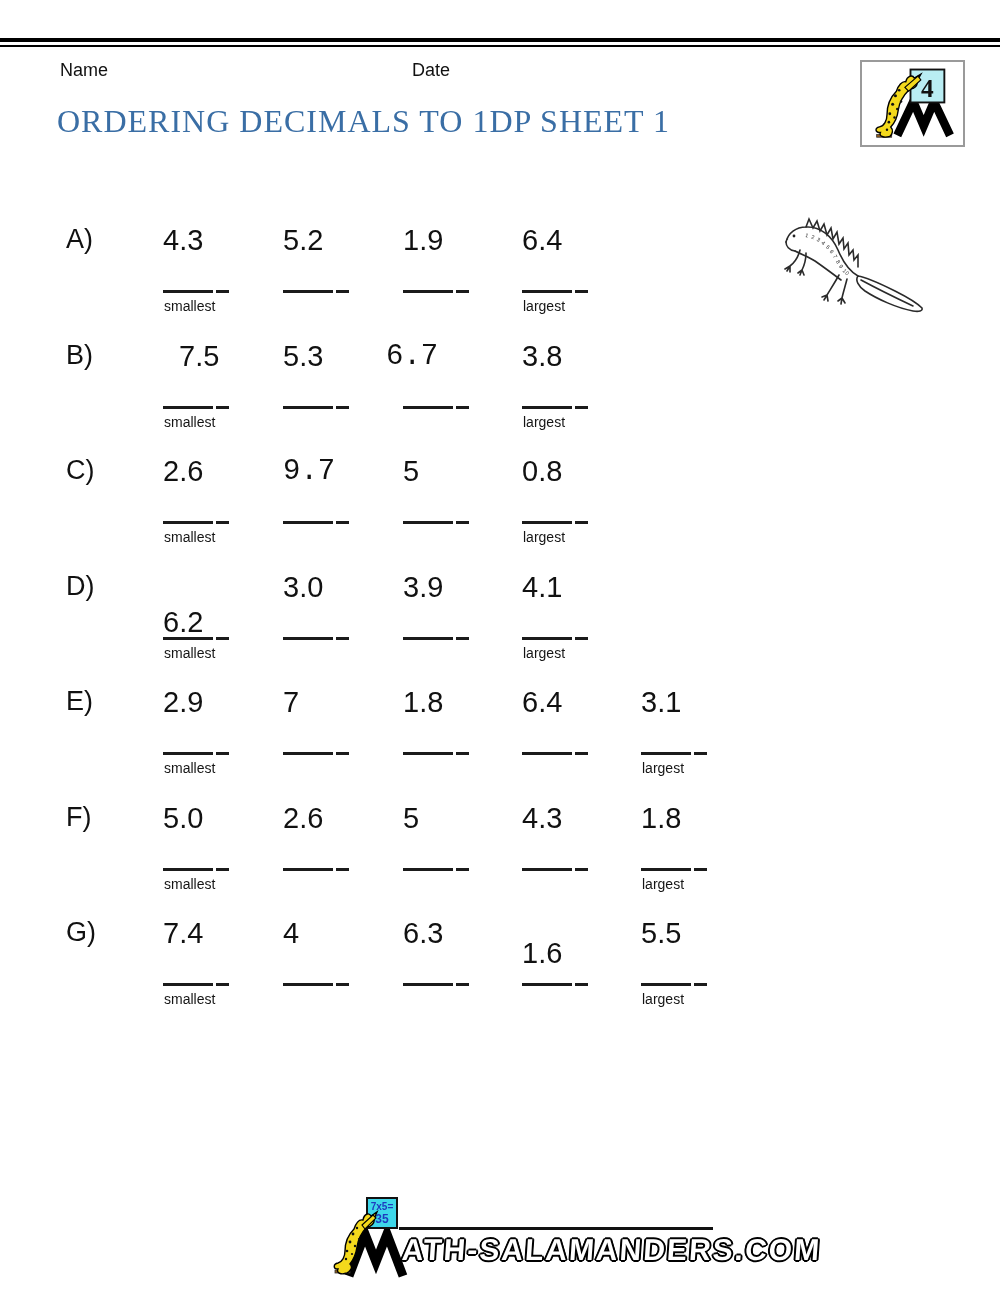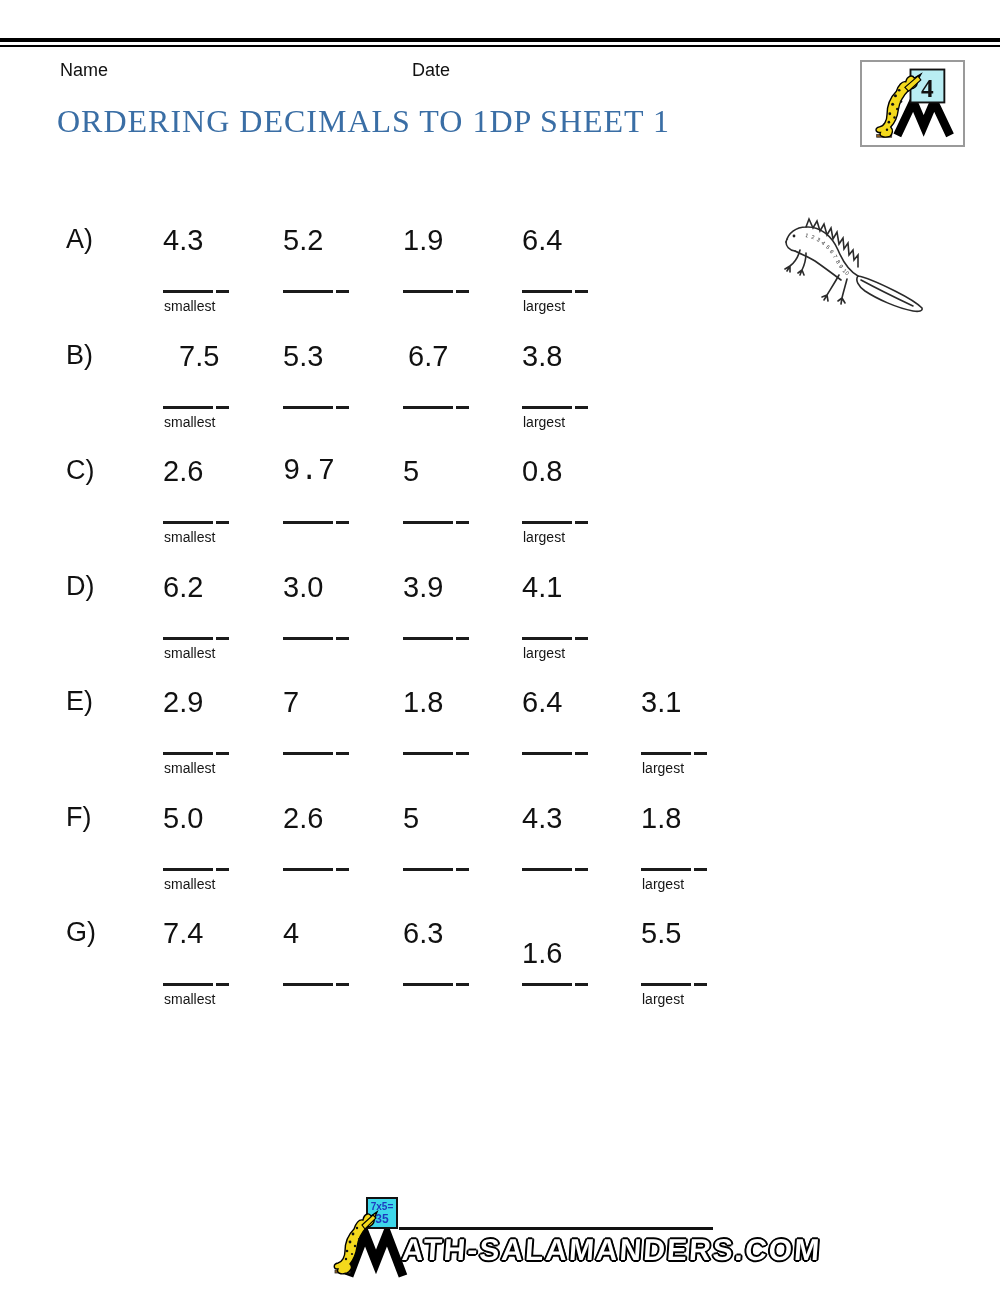--- a/index.html
+++ b/index.html
@@ -113,21 +113,21 @@
         <span class="blank" style="left: 522px;"></span>
         <span class="sublabel" style="left: 164px;">smallest</span>
         <span class="sublabel" style="left: 523px;">largest</span>
       </div>
       <div class="abs row" style="top: 339.5px;">
         <span class="qlabel">B)</span>
         <span class="num" style="left: 163px; margin-left: 16px;">7.5</span>
         <span class="blank" style="left: 163px;"></span>
         <span class="num" style="left: 283px;">5.3</span>
         <span class="blank" style="left: 283px;"></span>
-        <span class="num" style="left: 408px;">6.7</span>
+        <span class="num" style="left: 386px; font-family: Liberation Mono, monospace;">6.7</span>
         <span class="blank" style="left: 403px;"></span>
         <span class="num" style="left: 522px;">3.8</span>
         <span class="blank" style="left: 522px;"></span>
         <span class="sublabel" style="left: 164px;">smallest</span>
         <span class="sublabel" style="left: 523px;">largest</span>
       </div>
       <div class="abs row" style="top: 455px;">
         <span class="qlabel">C)</span>
         <span class="num" style="left: 163px;">2.6</span>
         <span class="blank" style="left: 163px;"></span>
@@ -135,21 +135,21 @@
         <span class="blank" style="left: 283px;"></span>
         <span class="num" style="left: 403px;">5</span>
         <span class="blank" style="left: 403px;"></span>
         <span class="num" style="left: 522px;">0.8</span>
         <span class="blank" style="left: 522px;"></span>
         <span class="sublabel" style="left: 164px;">smallest</span>
         <span class="sublabel" style="left: 523px;">largest</span>
       </div>
       <div class="abs row" style="top: 570.5px;">
         <span class="qlabel">D)</span>
-        <span class="num" style="left: 163px;">6.2</span>
+        <span class="num" style="left: 163px; margin-top: 35px;">6.2</span>
         <span class="blank" style="left: 163px;"></span>
         <span class="num" style="left: 283px;">3.0</span>
         <span class="blank" style="left: 283px;"></span>
         <span class="num" style="left: 403px;">3.9</span>
         <span class="blank" style="left: 403px;"></span>
         <span class="num" style="left: 522px;">4.1</span>
         <span class="blank" style="left: 522px;"></span>
         <span class="sublabel" style="left: 164px;">smallest</span>
         <span class="sublabel" style="left: 523px;">largest</span>
       </div>

